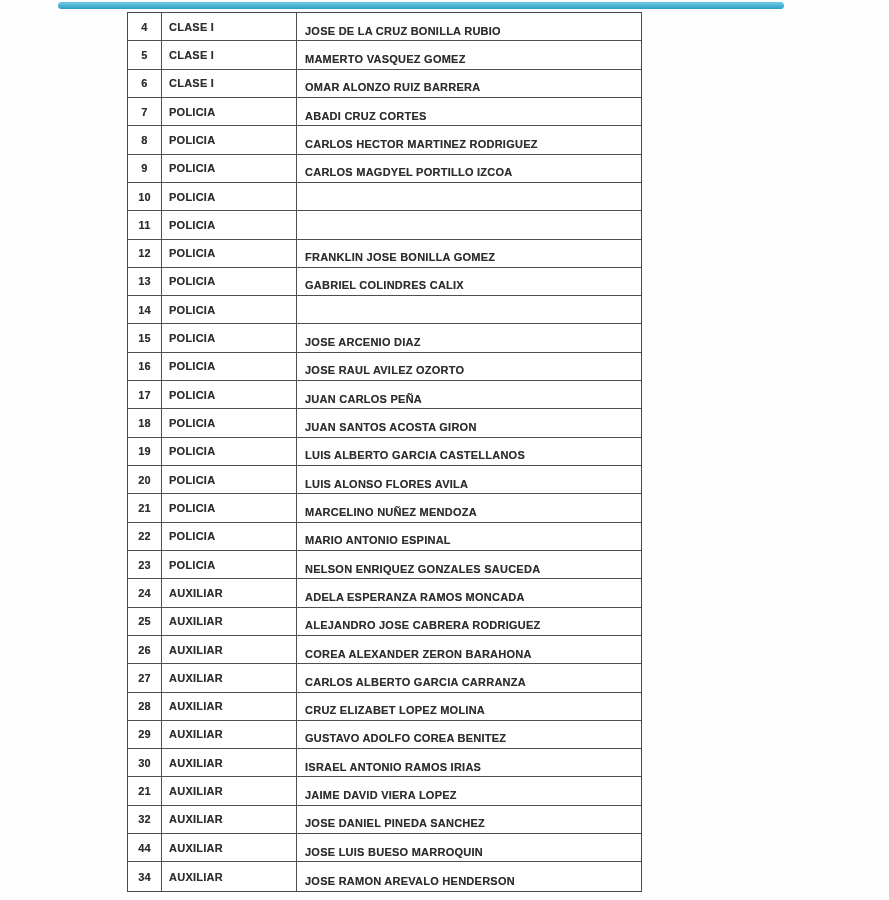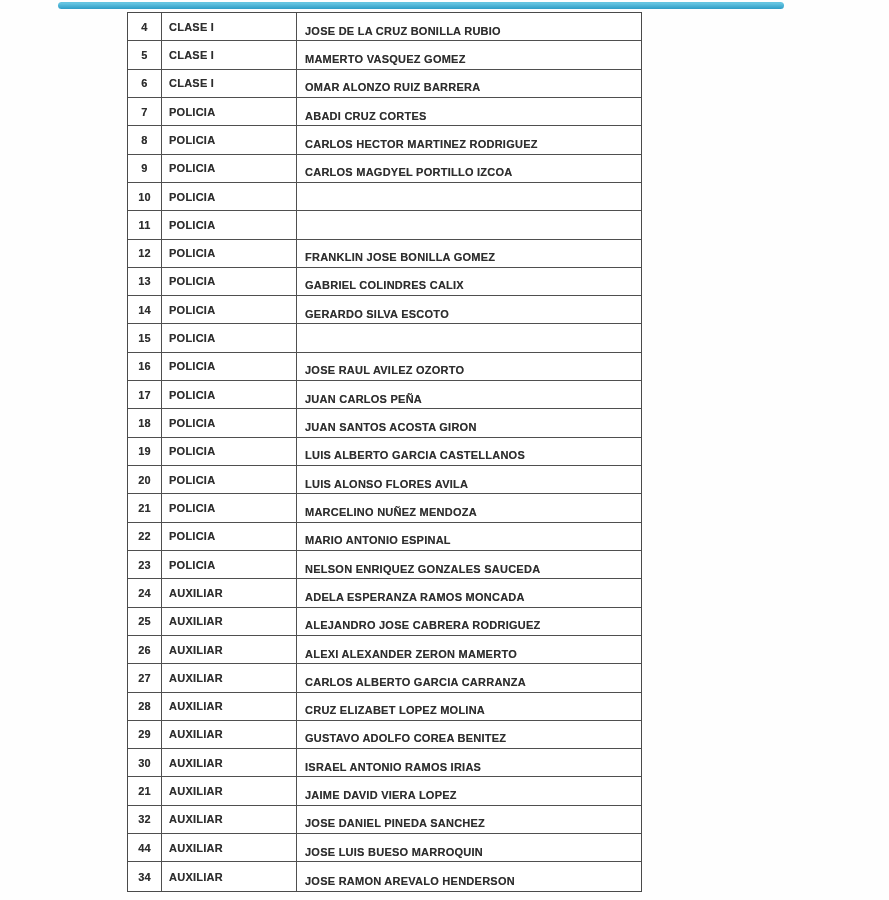--- a/index.html
+++ b/index.html
@@ -126,26 +126,26 @@
 
   <div class="row">
     <div class="cell cell-num">13</div>
     <div class="cell cell-cat">POLICIA</div>
     <div class="cell cell-name">GABRIEL COLINDRES CALIX</div>
   </div>
 
   <div class="row">
     <div class="cell cell-num">14</div>
     <div class="cell cell-cat">POLICIA</div>
-    <div class="cell cell-name">GERARDO SILVA ESCOTO</div>
   </div>
 
   <div class="row">
     <div class="cell cell-num">15</div>
     <div class="cell cell-cat">POLICIA</div>
+    <div class="cell cell-name">JOSE ARCENIO DIAZ</div>
   </div>
 
   <div class="row">
     <div class="cell cell-num">16</div>
     <div class="cell cell-cat">POLICIA</div>
     <div class="cell cell-name">JOSE RAUL AVILEZ OZORTO</div>
   </div>
 
   <div class="row">
     <div class="cell cell-num">17</div>
@@ -197,21 +197,21 @@
 
   <div class="row">
     <div class="cell cell-num">25</div>
     <div class="cell cell-cat">AUXILIAR</div>
     <div class="cell cell-name">ALEJANDRO JOSE CABRERA RODRIGUEZ</div>
   </div>
 
   <div class="row">
     <div class="cell cell-num">26</div>
     <div class="cell cell-cat">AUXILIAR</div>
-    <div class="cell cell-name">ALEXI ALEXANDER ZERON MAMERTO</div>
+    <div class="cell cell-name">COREA ALEXANDER ZERON BARAHONA</div>
   </div>
 
   <div class="row">
     <div class="cell cell-num">27</div>
     <div class="cell cell-cat">AUXILIAR</div>
     <div class="cell cell-name">CARLOS ALBERTO GARCIA CARRANZA</div>
   </div>
 
   <div class="row">
     <div class="cell cell-num">28</div>

